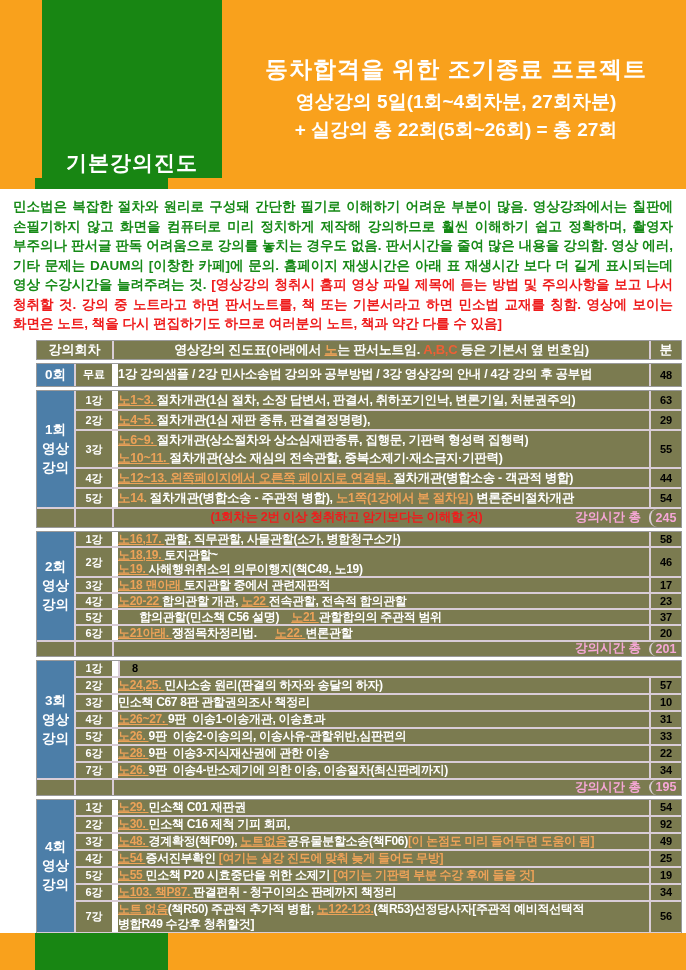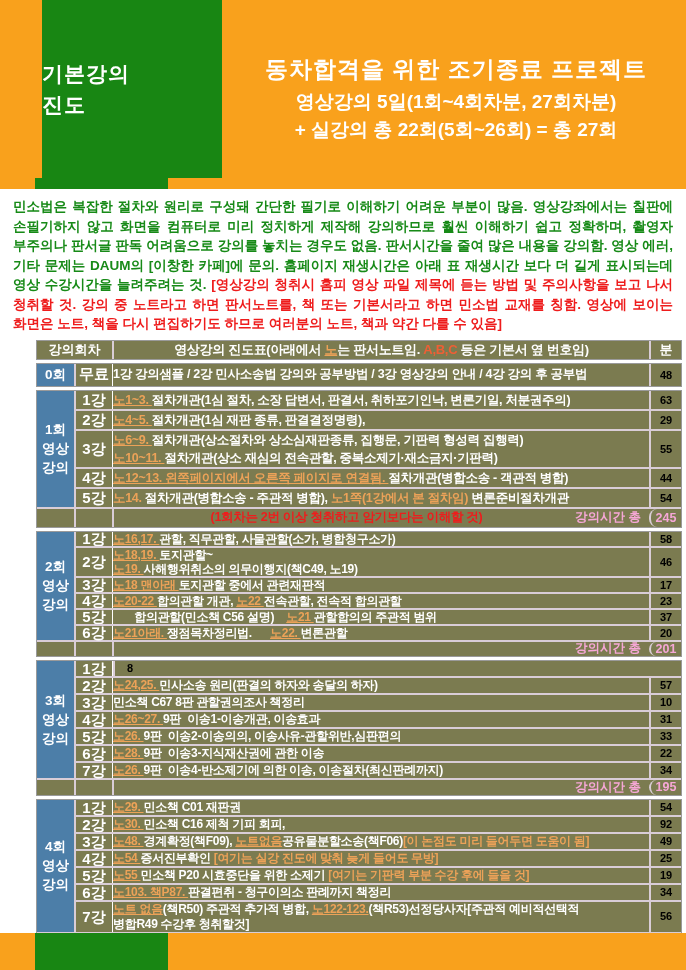--- a/index.html
+++ b/index.html
@@ -5,21 +5,21 @@
   html,body{margin:0;padding:0;}
   body{
     width:686px;height:970px;position:relative;overflow:hidden;
     background:#ffffff;
     font-family:"Liberation Sans","DejaVu Sans",sans-serif;
     font-weight:bold;
   }
   
   .band-top{position:absolute;top:0;left:0;width:686px;height:178px;background:#F9A11C;}
   .green-box{position:absolute;top:0;left:42px;width:180px;height:178px;background:#188613;
-    display:flex;flex-direction:column;justify-content:center;align-items:flex-start;color:#fff;}
+    display:flex;flex-direction:row;justify-content:center;align-items:flex-end;color:#fff;}
   .green-box .bl{font-size:21px;line-height:31px;letter-spacing:1px;}
   .title-block{position:absolute;top:54px;left:232px;width:448px;text-align:center;color:#fff;}
   .title-block .t1{font-size:23px;line-height:30px;letter-spacing:1px;margin-bottom:4px;}
   .title-block .t2{font-size:19px;line-height:28px;}
   .band-mid{position:absolute;top:178px;left:0;width:686px;height:11px;background:#F9A11C;}
   .band-mid .gsm{position:absolute;top:0;left:35px;width:133px;height:11px;background:#188613;}
   
   .band-bottom{position:absolute;bottom:0;left:0;width:686px;height:37px;background:#F9A11C;}
   .band-bottom .gsm{position:absolute;top:0;left:35px;width:133px;height:37px;background:#188613;}
   
@@ -29,21 +29,21 @@
   .intro .r{color:#ee1c1c;}
   
   #schedule-table{margin-left:36px;width:646px;}
   .sec{background:#7b7b50;border:1px solid #9a9a9a;margin-bottom:3px;box-sizing:border-box;}
   .sec-flex{display:flex;}
   .sess-col{width:37px;flex:none;background:#4c7ea8;color:#fff;display:flex;flex-direction:column;
     justify-content:center;align-items:center;font-size:13.5px;line-height:19px;border-right:2px solid #d9cdd7;}
   .rows-col{flex:1;display:flex;flex-direction:column;min-width:0;}
   .rrow{display:flex;align-items:center;}
   .rrow + .rrow{border-top:2px solid #d9cdd7;}
-  .c-lect{width:36px;flex:none;text-align:center;color:#fff;font-size:15px;border-right:1px solid #ffffff;align-self:stretch;display:flex;align-items:center;justify-content:center;}
+  .c-lect{width:36px;flex:none;text-align:center;color:#fff;font-size:11px;border-right:6px solid #ffffff;align-self:stretch;display:flex;align-items:center;justify-content:center;}
   .c-lect.blue{background:#4c7ea8;}
   .c-cont{flex:1;min-width:0;padding:0 0;color:#fff;font-size:12.5px;white-space:nowrap;overflow:hidden;letter-spacing:-0.3px;}
   .c-cont.center{text-align:center;}
   .c-min{width:30px;flex:none;text-align:center;color:#000000;font-size:11px;border-left:2px solid #d9cdd7;align-self:stretch;display:flex;align-items:center;justify-content:center;}
   .seg-plain{color:#fff;}
   .seg-ref{color:#eca258;text-decoration:underline;}
   .seg-note{color:#eca258;}
   .seg-abc{color:#ee5f35;}
   .sum{display:flex;align-items:center;border-top:2px solid #d9cdd7;}
   .sum .s1{width:37px;flex:none;border-right:2px solid #d9cdd7;align-self:stretch;}

